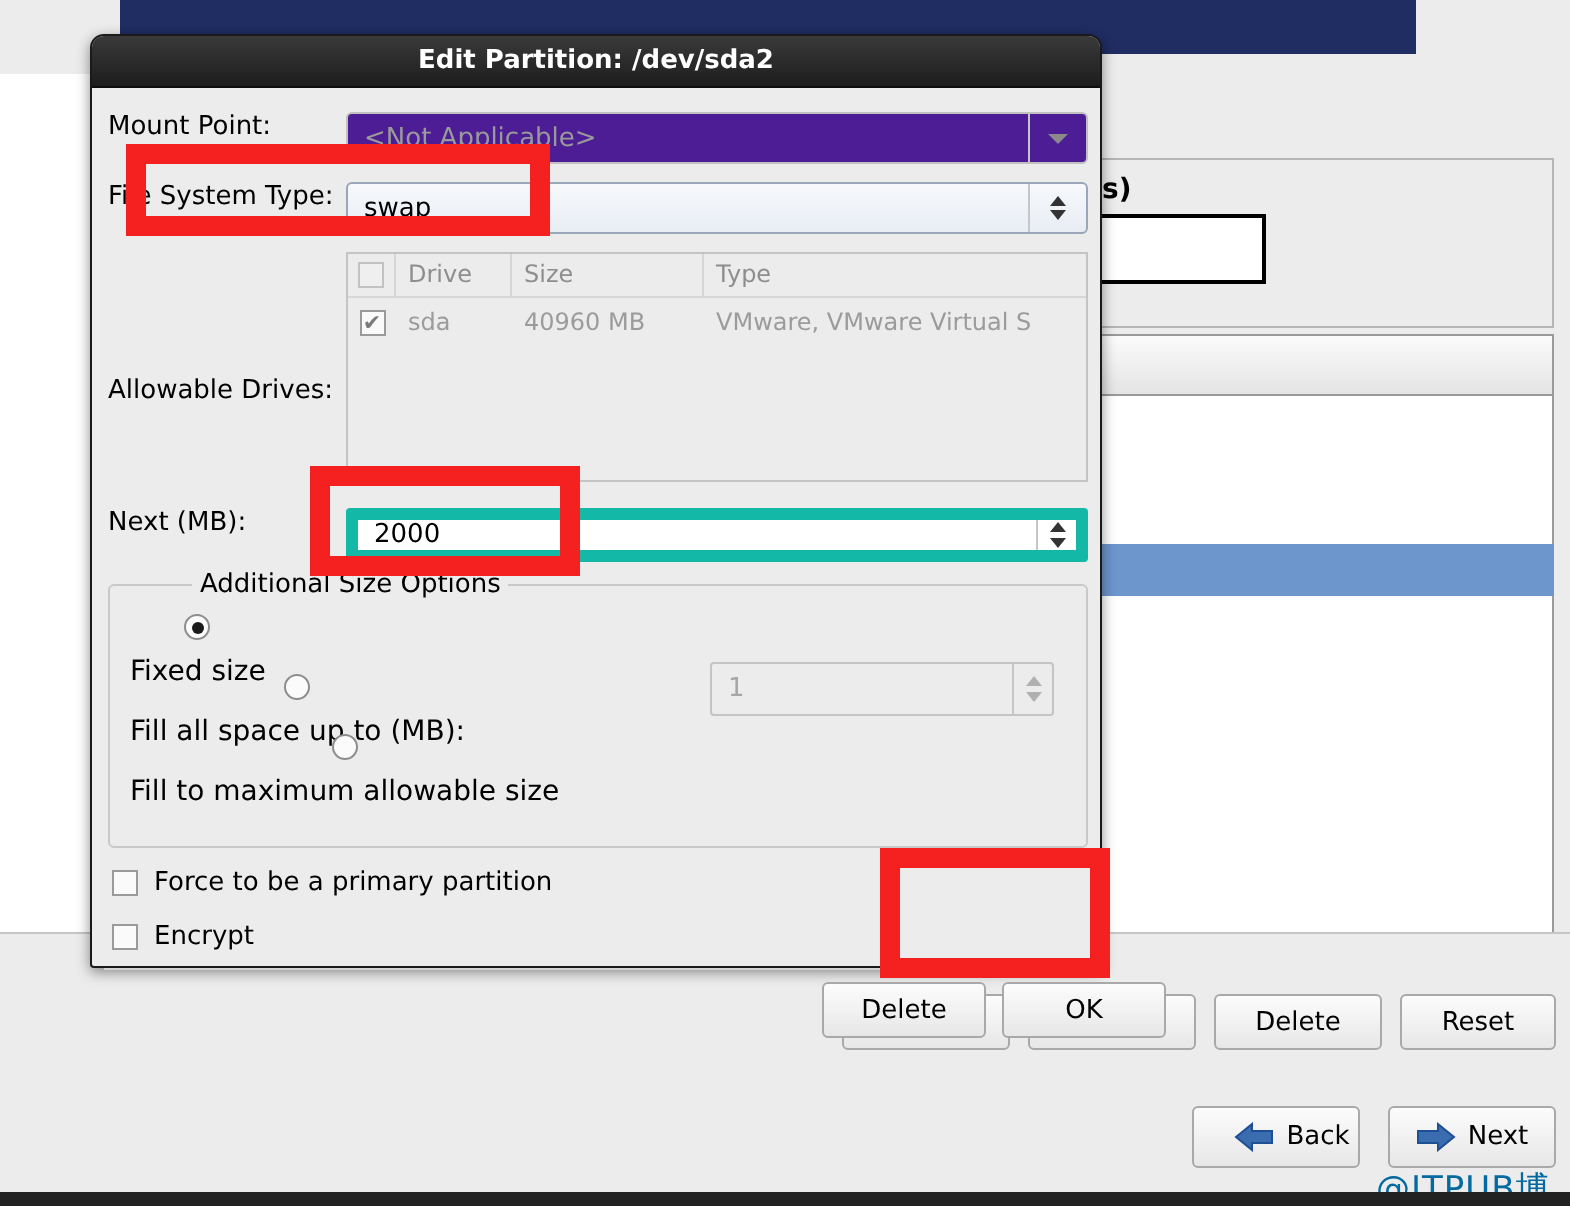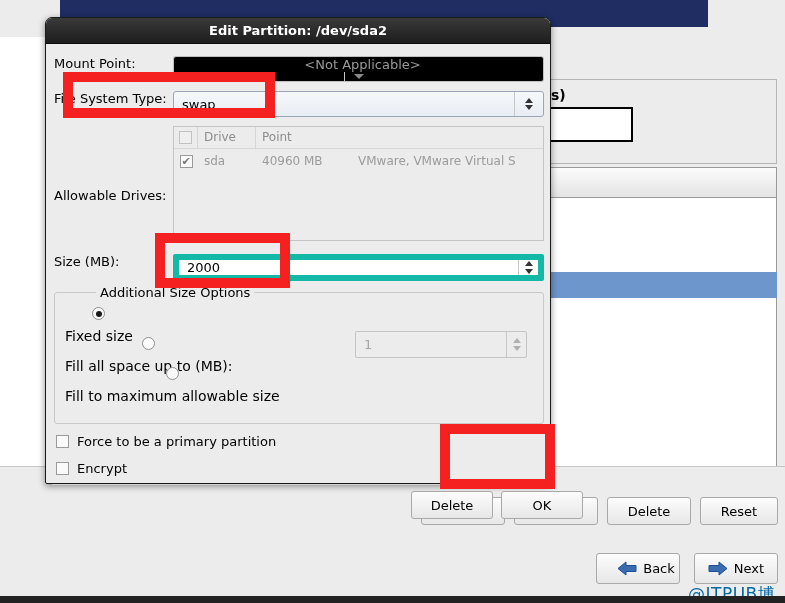--- a/index.html
+++ b/index.html
@@ -114,21 +114,21 @@
 
   
   #row-mount { left: 8px; top: 12px; width: 490px; }
   .combo {
     position: relative; display: flex; align-items: center;
     background: linear-gradient(#f6f8fb, #e8edf4);
     border: 1px solid #9aa7bb; border-radius: 3px; height: 26px;
     box-sizing: border-box;
   }
   .combo.disabled {
-    background: #000000; border: 1px solid #c0c0c0; color: #9a9a9a; flex-direction: column;
+    background: #4c1d95; border: 1px solid #c0c0c0; color: #9a9a9a;
   }
   .combo .ctext { padding-left: 8px; font-size: 13px; flex: 1; }
   .combo .cbtn {
     width: 28px; height: 100%; display: flex; align-items: center; justify-content: center;
     border-left: 1px solid #c6c6c6;
   }
   #mount-combo { position: absolute; left: 119px; top: 0; width: 371px; }
   #fstype-combo { position: absolute; left: 119px; top: 0; width: 371px; }
   #row-fstype { left: 8px; top: 47px; width: 490px; }
   #fstype-combo .ctext { color: #000; }
@@ -298,37 +298,38 @@
       </div>
 
       <div class="row" id="row-drives">
         <span class="fld-label" id="drives-label">Allowable Drives:</span>
         <div class="drives-table">
           <div class="dt-head">
             <div class="dt-c0">
               <span class="cbox hdr"></span>
             </div>
             <div class="dt-c1">Drive</div>
-            <div class="dt-c3">Point</div>
+            <div class="dt-c2">Size</div>
+            <div class="dt-c3">Type</div>
           </div>
           <div class="dt-row">
             <div class="dt-c0">
               <span class="cbox">
                 <span class="tick">✔</span>
               </span>
             </div>
             <div class="dt-c1">sda</div>
             <div class="dt-c2">40960 MB</div>
             <div class="dt-c3">VMware, VMware Virtual S</div>
           </div>
         </div>
       </div>
 
       <div class="row" id="row-size">
-        <span class="fld-label">Size (MB):</span>
+        <span class="fld-label">Next (MB):</span>
         <div class="spin" id="size-spin">
           <span class="stext">2000</span>
           <span class="sbtn">
             <span class="up-tri"></span>
               <span class="dn-tri"></span>
           </span>
         </div>
       </div>
 
       <div class="group">

